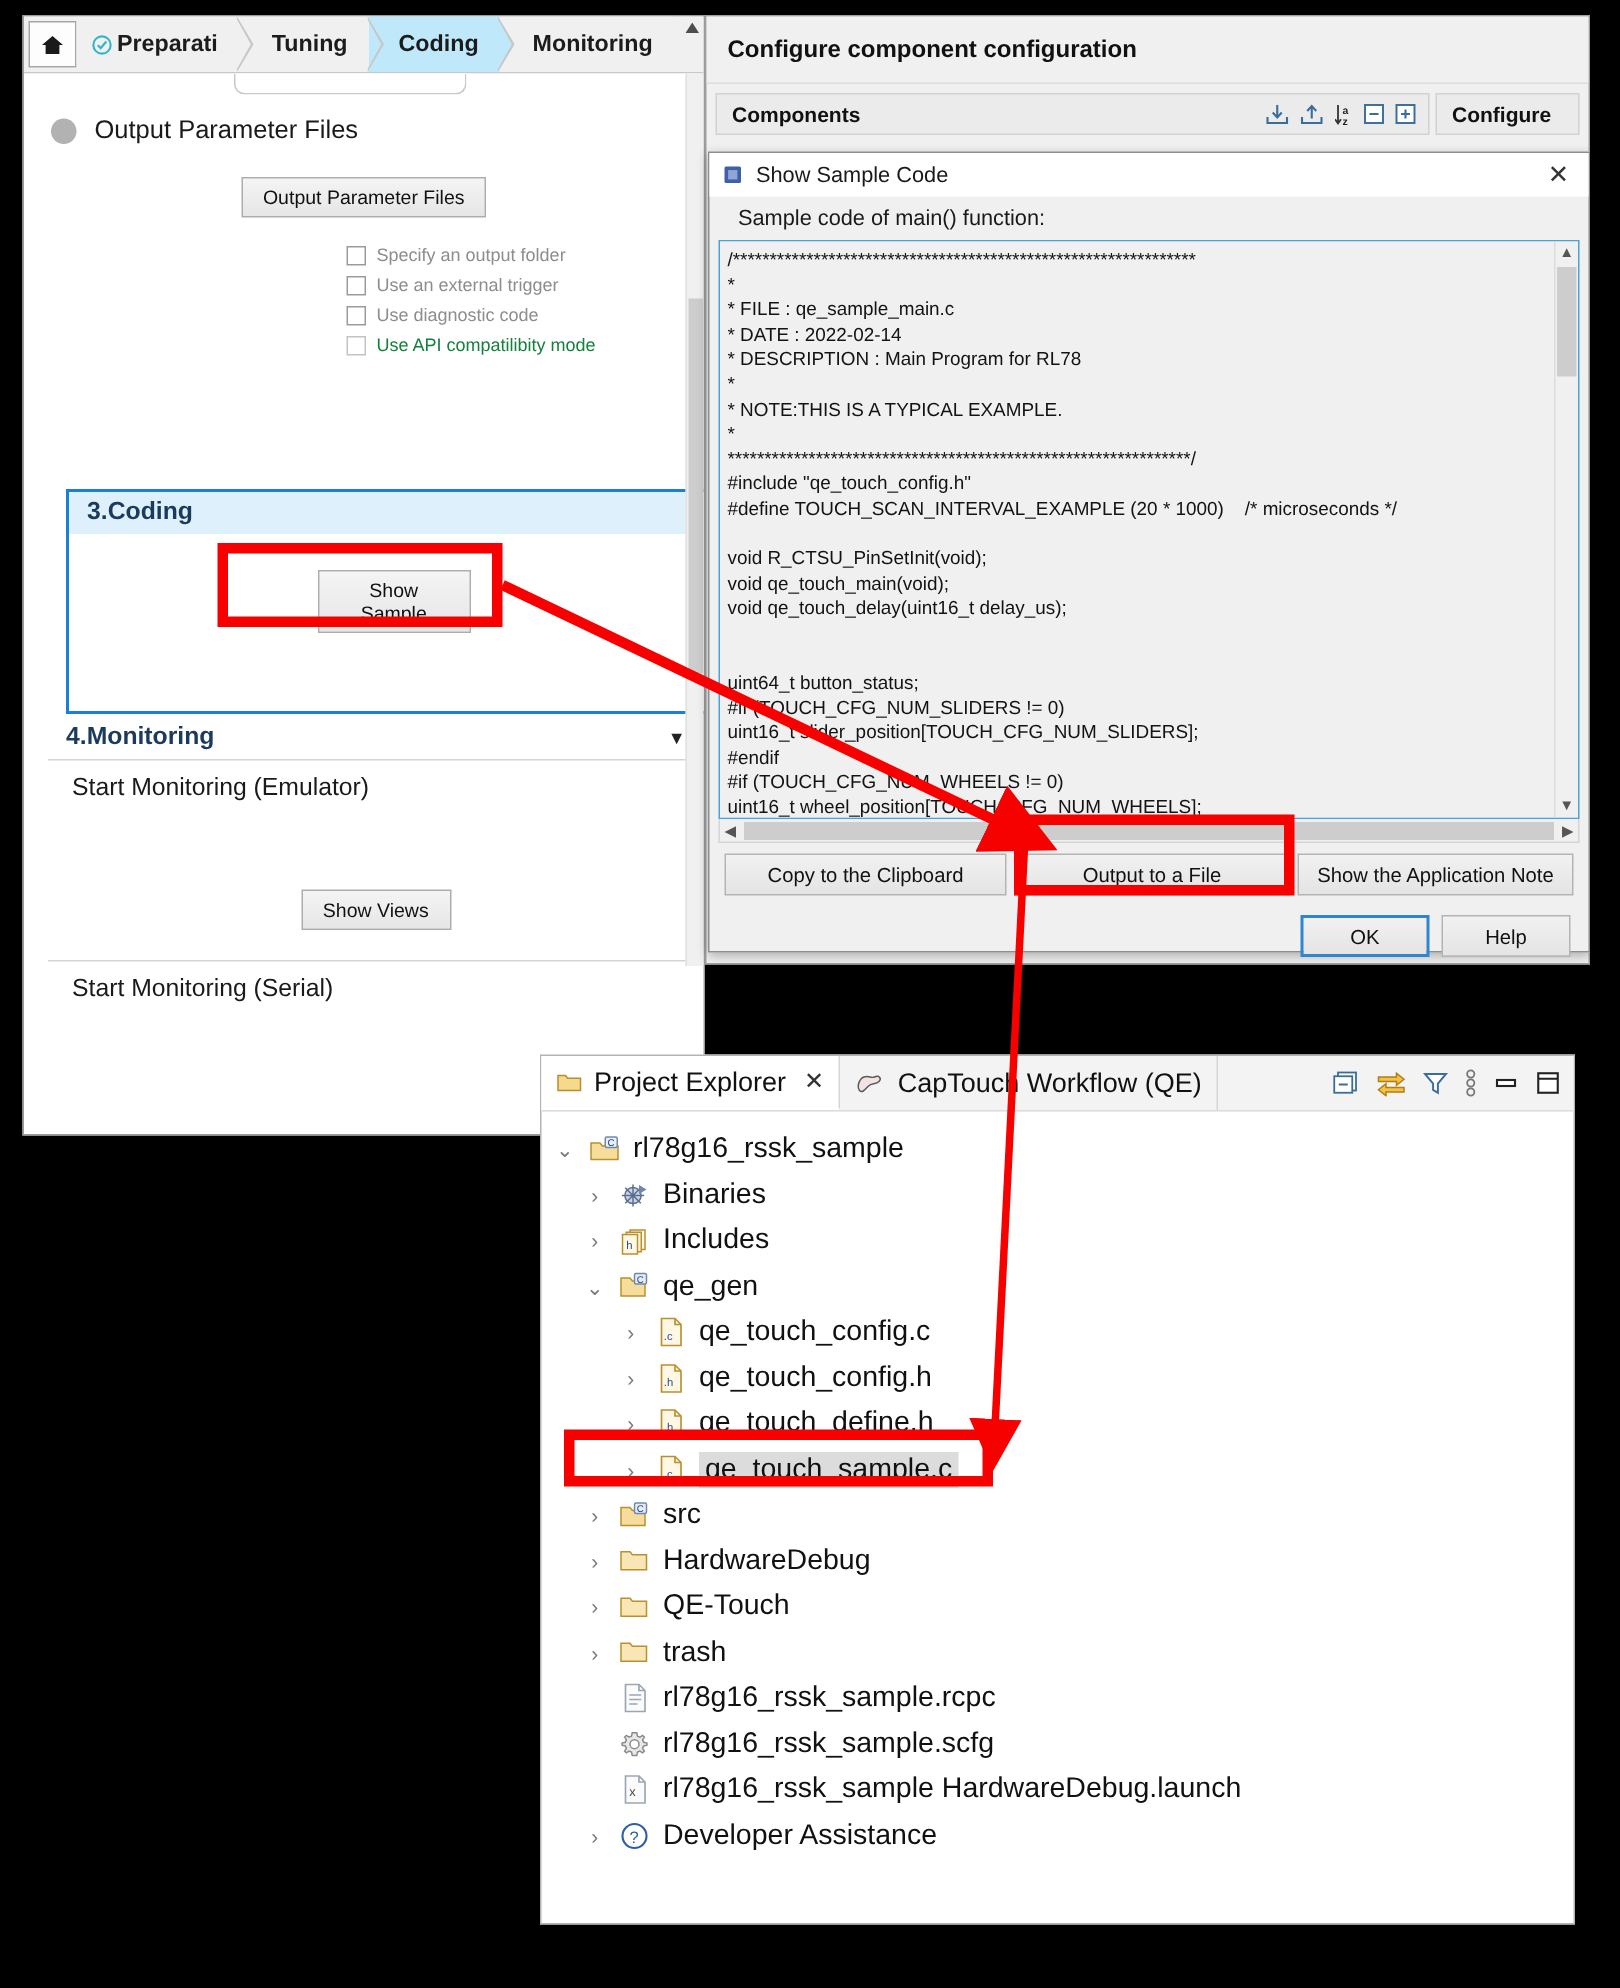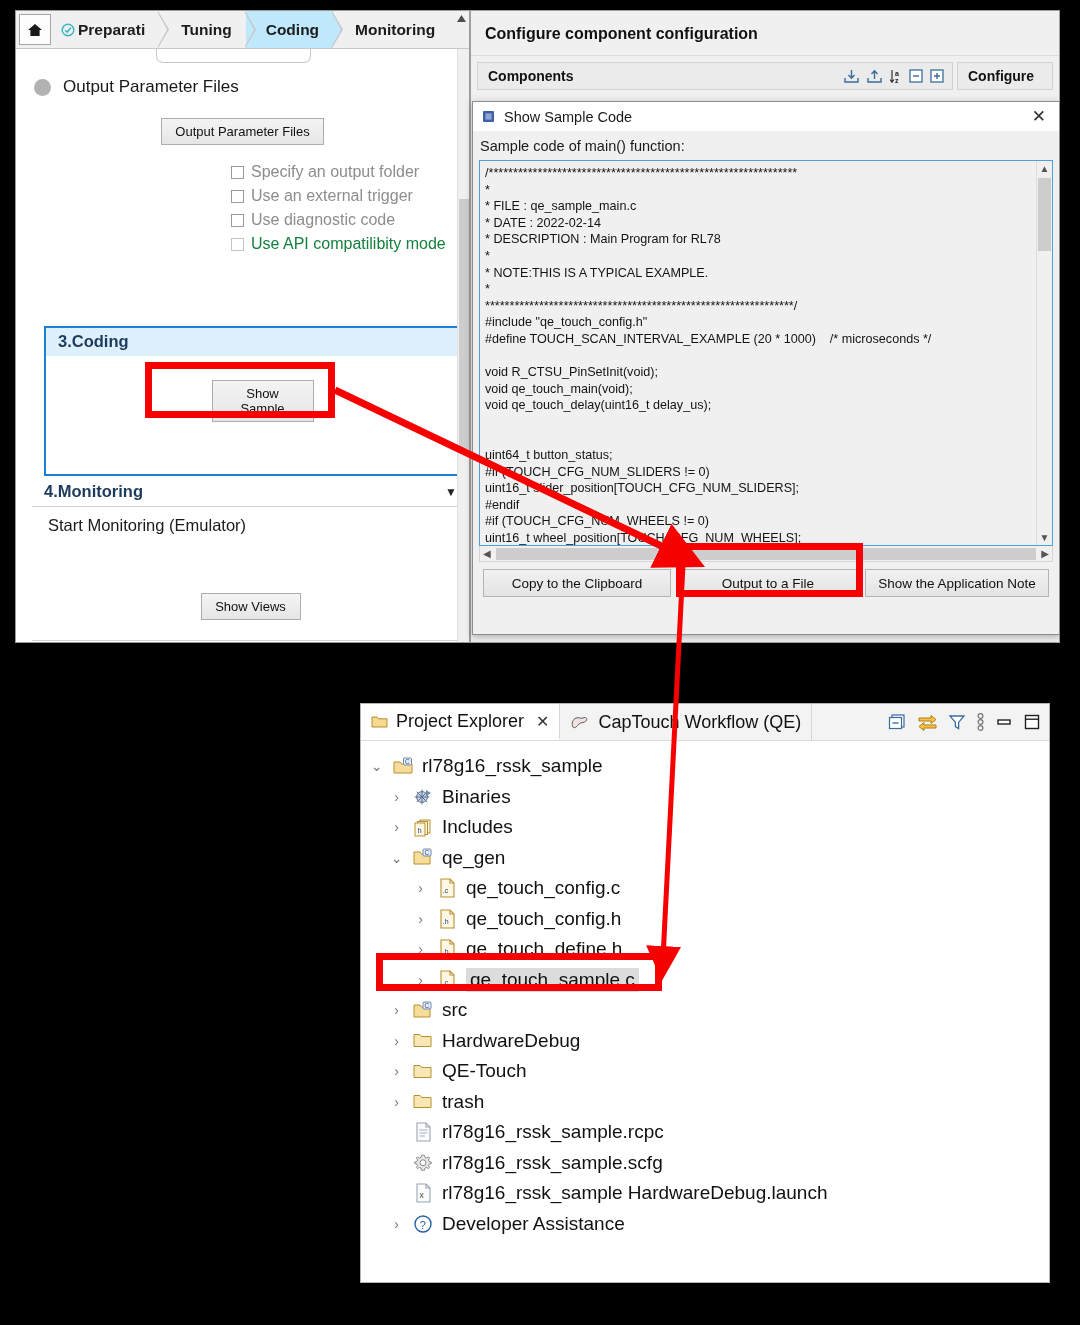--- a/index.html
+++ b/index.html
@@ -7,21 +7,21 @@
     margin: 0; padding: 0;
     width: 1080px; height: 1325px;
     background: #000;
     font-family: "Liberation Sans", sans-serif;
     overflow: hidden;
   }
   #root { position: relative; width: 1080px; height: 1325px; background:#000; }
 
   
   #workflow-panel {
-    position: absolute; left: 15px; top: 10px; width: 455px; height: 633px;
+    position: absolute; left: 15px; top: 10px; width: 455px; height: 747px;
     background: #ffffff; border: 1px solid #9a9a9a; overflow: hidden;
   }
   .wf-tabbar {
     position: relative; height: 38px; background: #f0f0f0;
     border-bottom: 1px solid #c8c8c8; display: flex; align-items: stretch;
   }
   .home-btn {
     width: 32px; margin: 3px 0 3px 3px; background: #fdfdfd;
     border: 1px solid #a6a6a6; display: flex; align-items: center; justify-content: center;
   }
@@ -51,21 +51,21 @@
   .radio-row { display: flex; align-items: center; gap: 12px; }
   .radio-dot {
     width: 17px; height: 17px; border-radius: 50%; background: #b2b2b2; flex: 0 0 auto;
   }
   .radio-label { font-size: 17px; color: #1a1a1a; }
 
   .win-btn {
     background: linear-gradient(#f4f4f4,#e6e6e6); border: 1px solid #adadad;
     font-size: 13px; color: #111; padding: 5px 13px; font-family: "Liberation Sans", sans-serif;
   }
-  .cb-row { display:flex; align-items:center; gap:7px; font-size: 16px; color: #8d8d8d; }
+  .cb-row { display:flex; align-items:flex-end; gap:7px; font-size: 12px; color: #8d8d8d; }
   .cb-box { width: 13px; height: 13px; border: 1px solid #9b9b9b; background: #fff; flex:0 0 auto; }
   .cb-box.dim { border-color: #c4c4c4; }
 
   .sec-header {
     display:flex; align-items:center; justify-content:space-between;
     padding: 4px 12px 5px 12px; font-size: 16.5px; font-weight: bold; color: #1b3a5c;
   }
   .sec-header.hl { background: #ddf0fb; }
   .sec-header .caret { font-size: 12px; color:#222; }
   .hl-block { background: #bfe0f5; }
@@ -99,21 +99,21 @@
     position: absolute; left: 472px; top: 101px; width: 588px; height: 534px;
     background: #f0f0f0; border: 1px solid #8d8d8d;
     box-shadow: 0 2px 7px rgba(0,0,0,.28);
   }
   .dlg-titlebar {
     height: 29px; background: #fff; display:flex; align-items:center;
     padding: 0 8px 0 8px; gap: 8px;
   }
   .dlg-title-text { font-size: 14.5px; color: #1a1a1a; flex:1; }
   .dlg-close { font-size: 17px; color: #333; cursor: default; padding: 0 5px; }
-  .dlg-sub { padding: 7px 0 6px 7px; font-size: 14.5px; color: #1a1a1a; }
+  .dlg-sub { padding: 7px 0 6px 19px; font-size: 14.5px; color: #1a1a1a; }
   .code-wrap {
     position: relative; margin: 0 6px; height: 386px;
     border: 1px solid #4ba1dd; background: #f0f0f0; display: flex;
   }
   .code-area {
     flex: 1; overflow: hidden; background: #f0f0f0;
     padding: 4px 0 0 5px;
     font-family: "Liberation Sans", sans-serif; font-size: 12.6px; color: #131313;
     line-height: 16.6px; white-space: pre;
   }
@@ -370,20 +370,24 @@
       <span class="hs-arrow">◀</span>
       <span class="hs-thumb"></span>
       <span class="hs-arrow">▶</span>
     </div>
 
     <div class="dlg-btnrow">
       <button class="dlg-btn w1">Copy to the Clipboard</button>
       <button class="dlg-btn w2">Output to a File</button>
       <button class="dlg-btn w3">Show the Application Note</button>
     </div>
+    <div class="dlg-footrow">
+      <button class="dlg-btn ok">OK</button>
+      <button class="dlg-btn help">Help</button>
+    </div>
   </div>
 
   <div id="explorer">
     <div class="ex-tabbar">
       <div class="ex-tab active">
         <svg width="17" height="17" viewBox="0 0 17 17">
           <path d="M1 4 L6 4 L7.4 5.8 L16 5.8 L16 14 L1 14 Z" fill="#f5d98c" stroke="#b98c2e" stroke-width="1"></path>
         </svg>
         <span>Project Explorer</span>
         <span class="x">✕</span>

